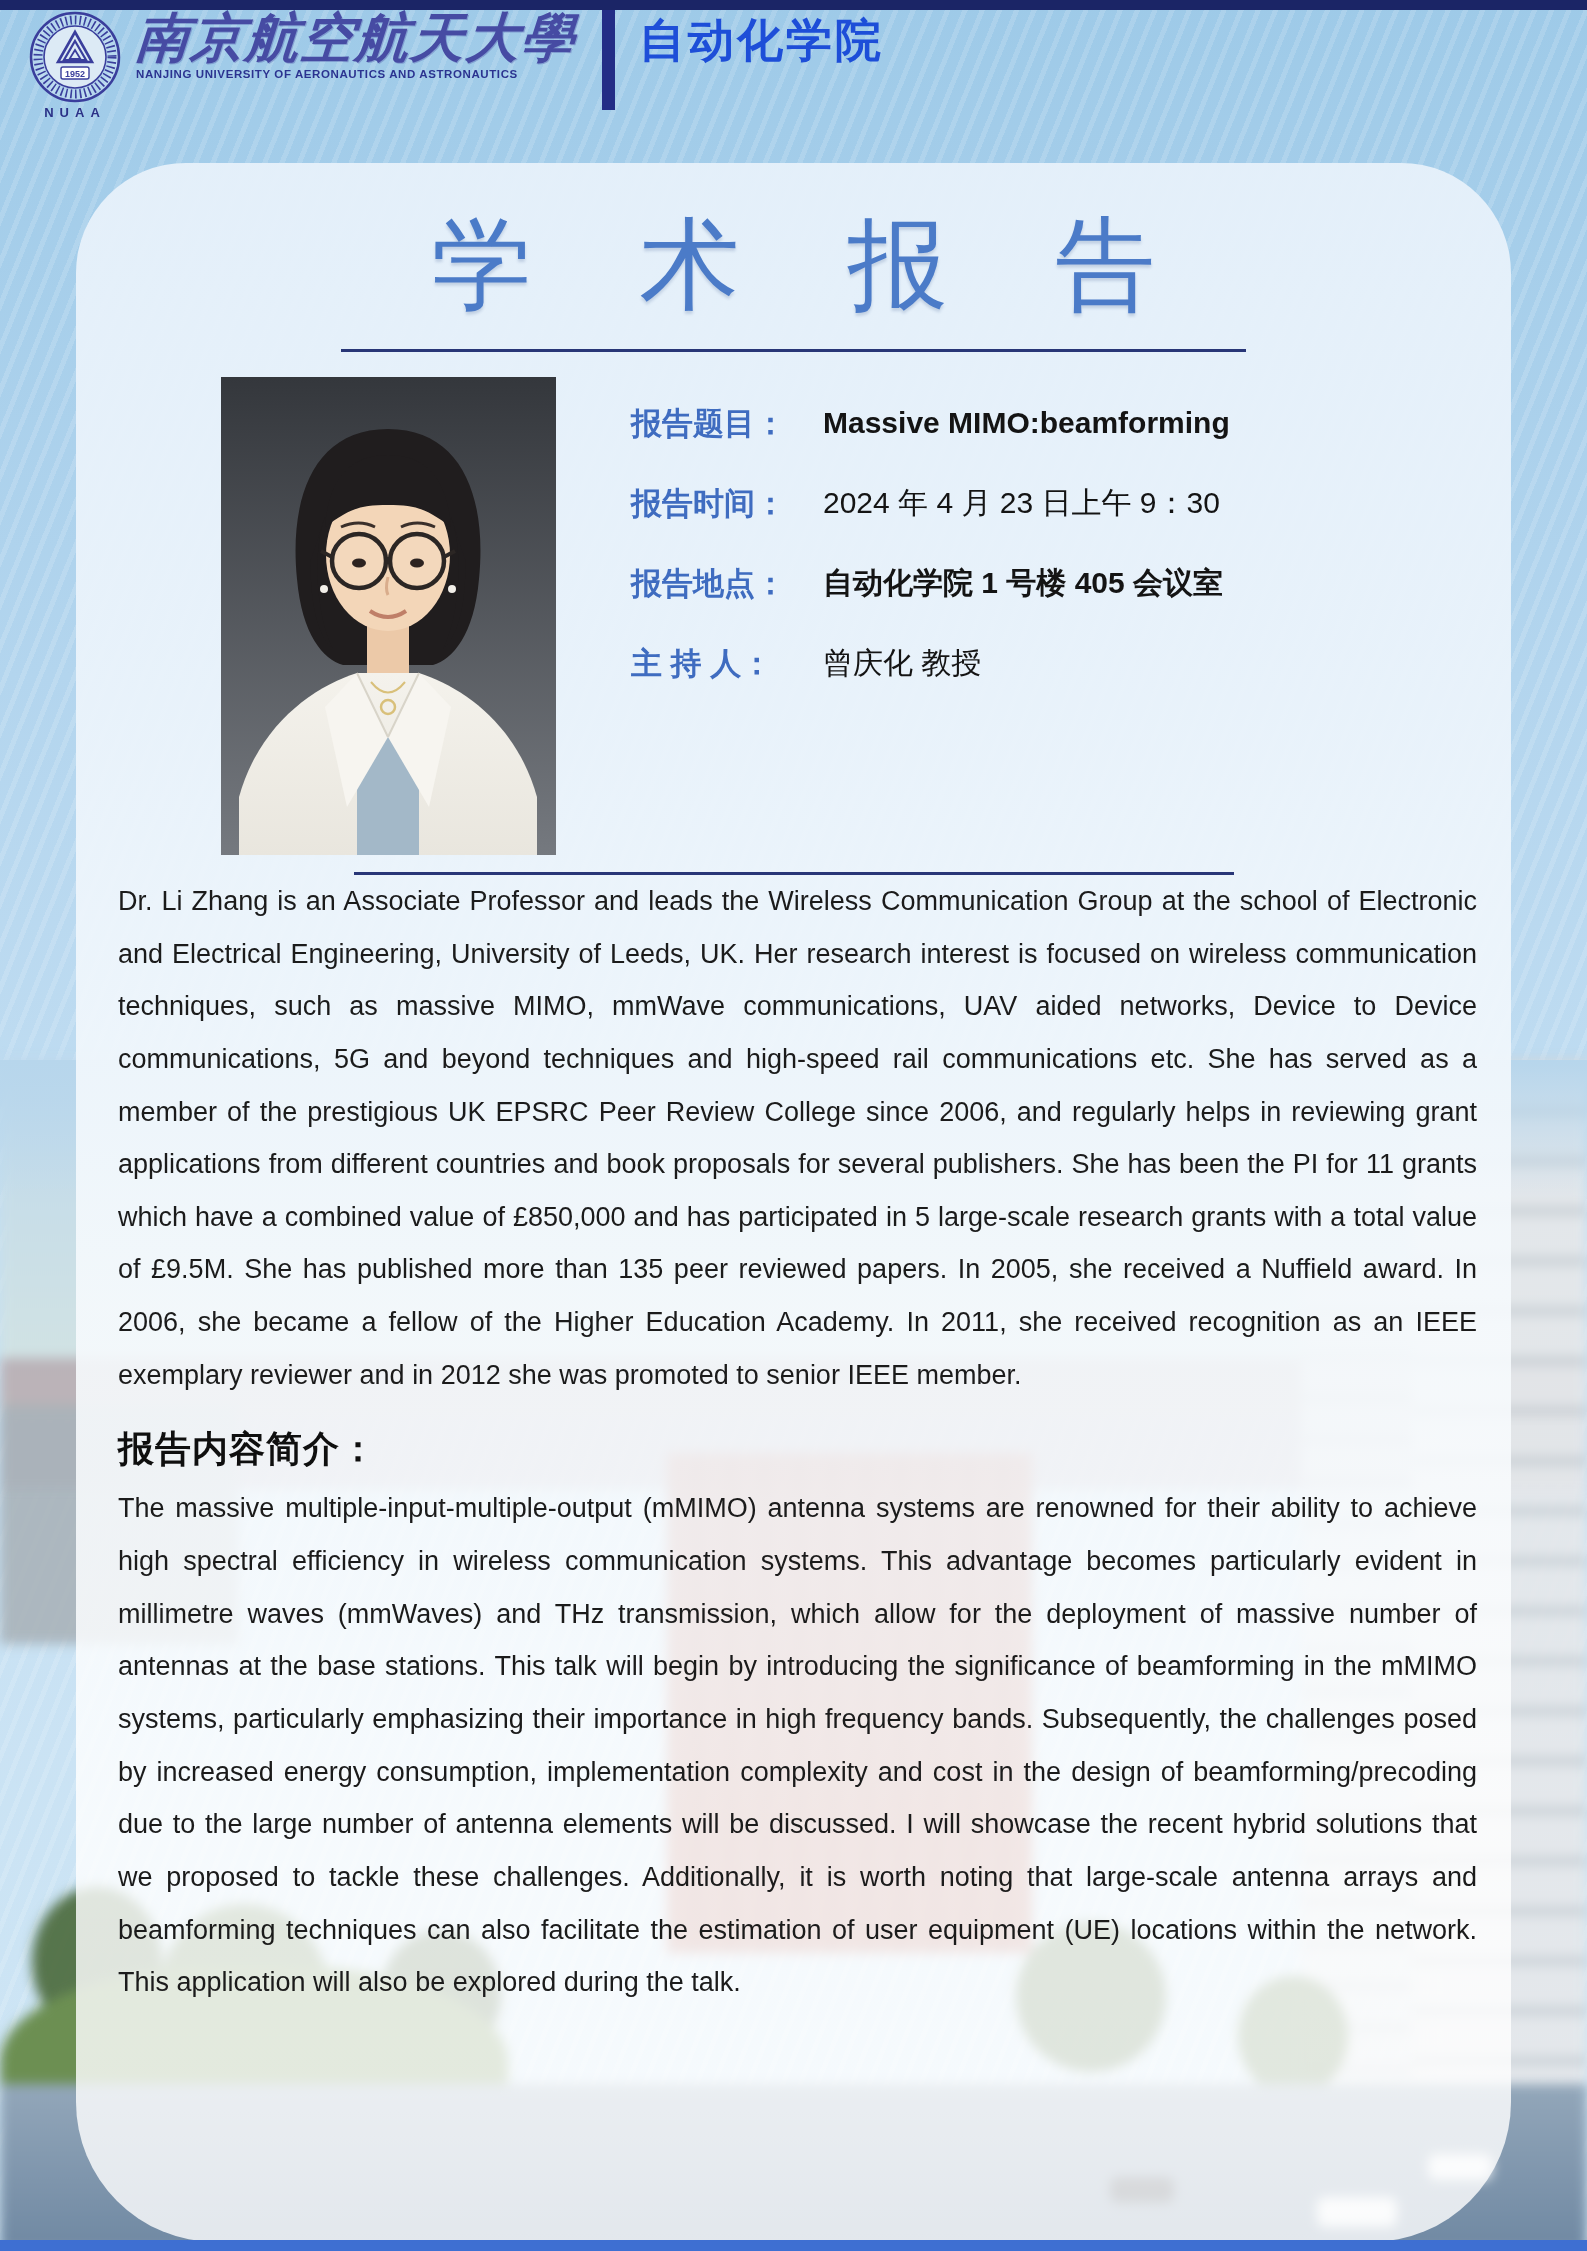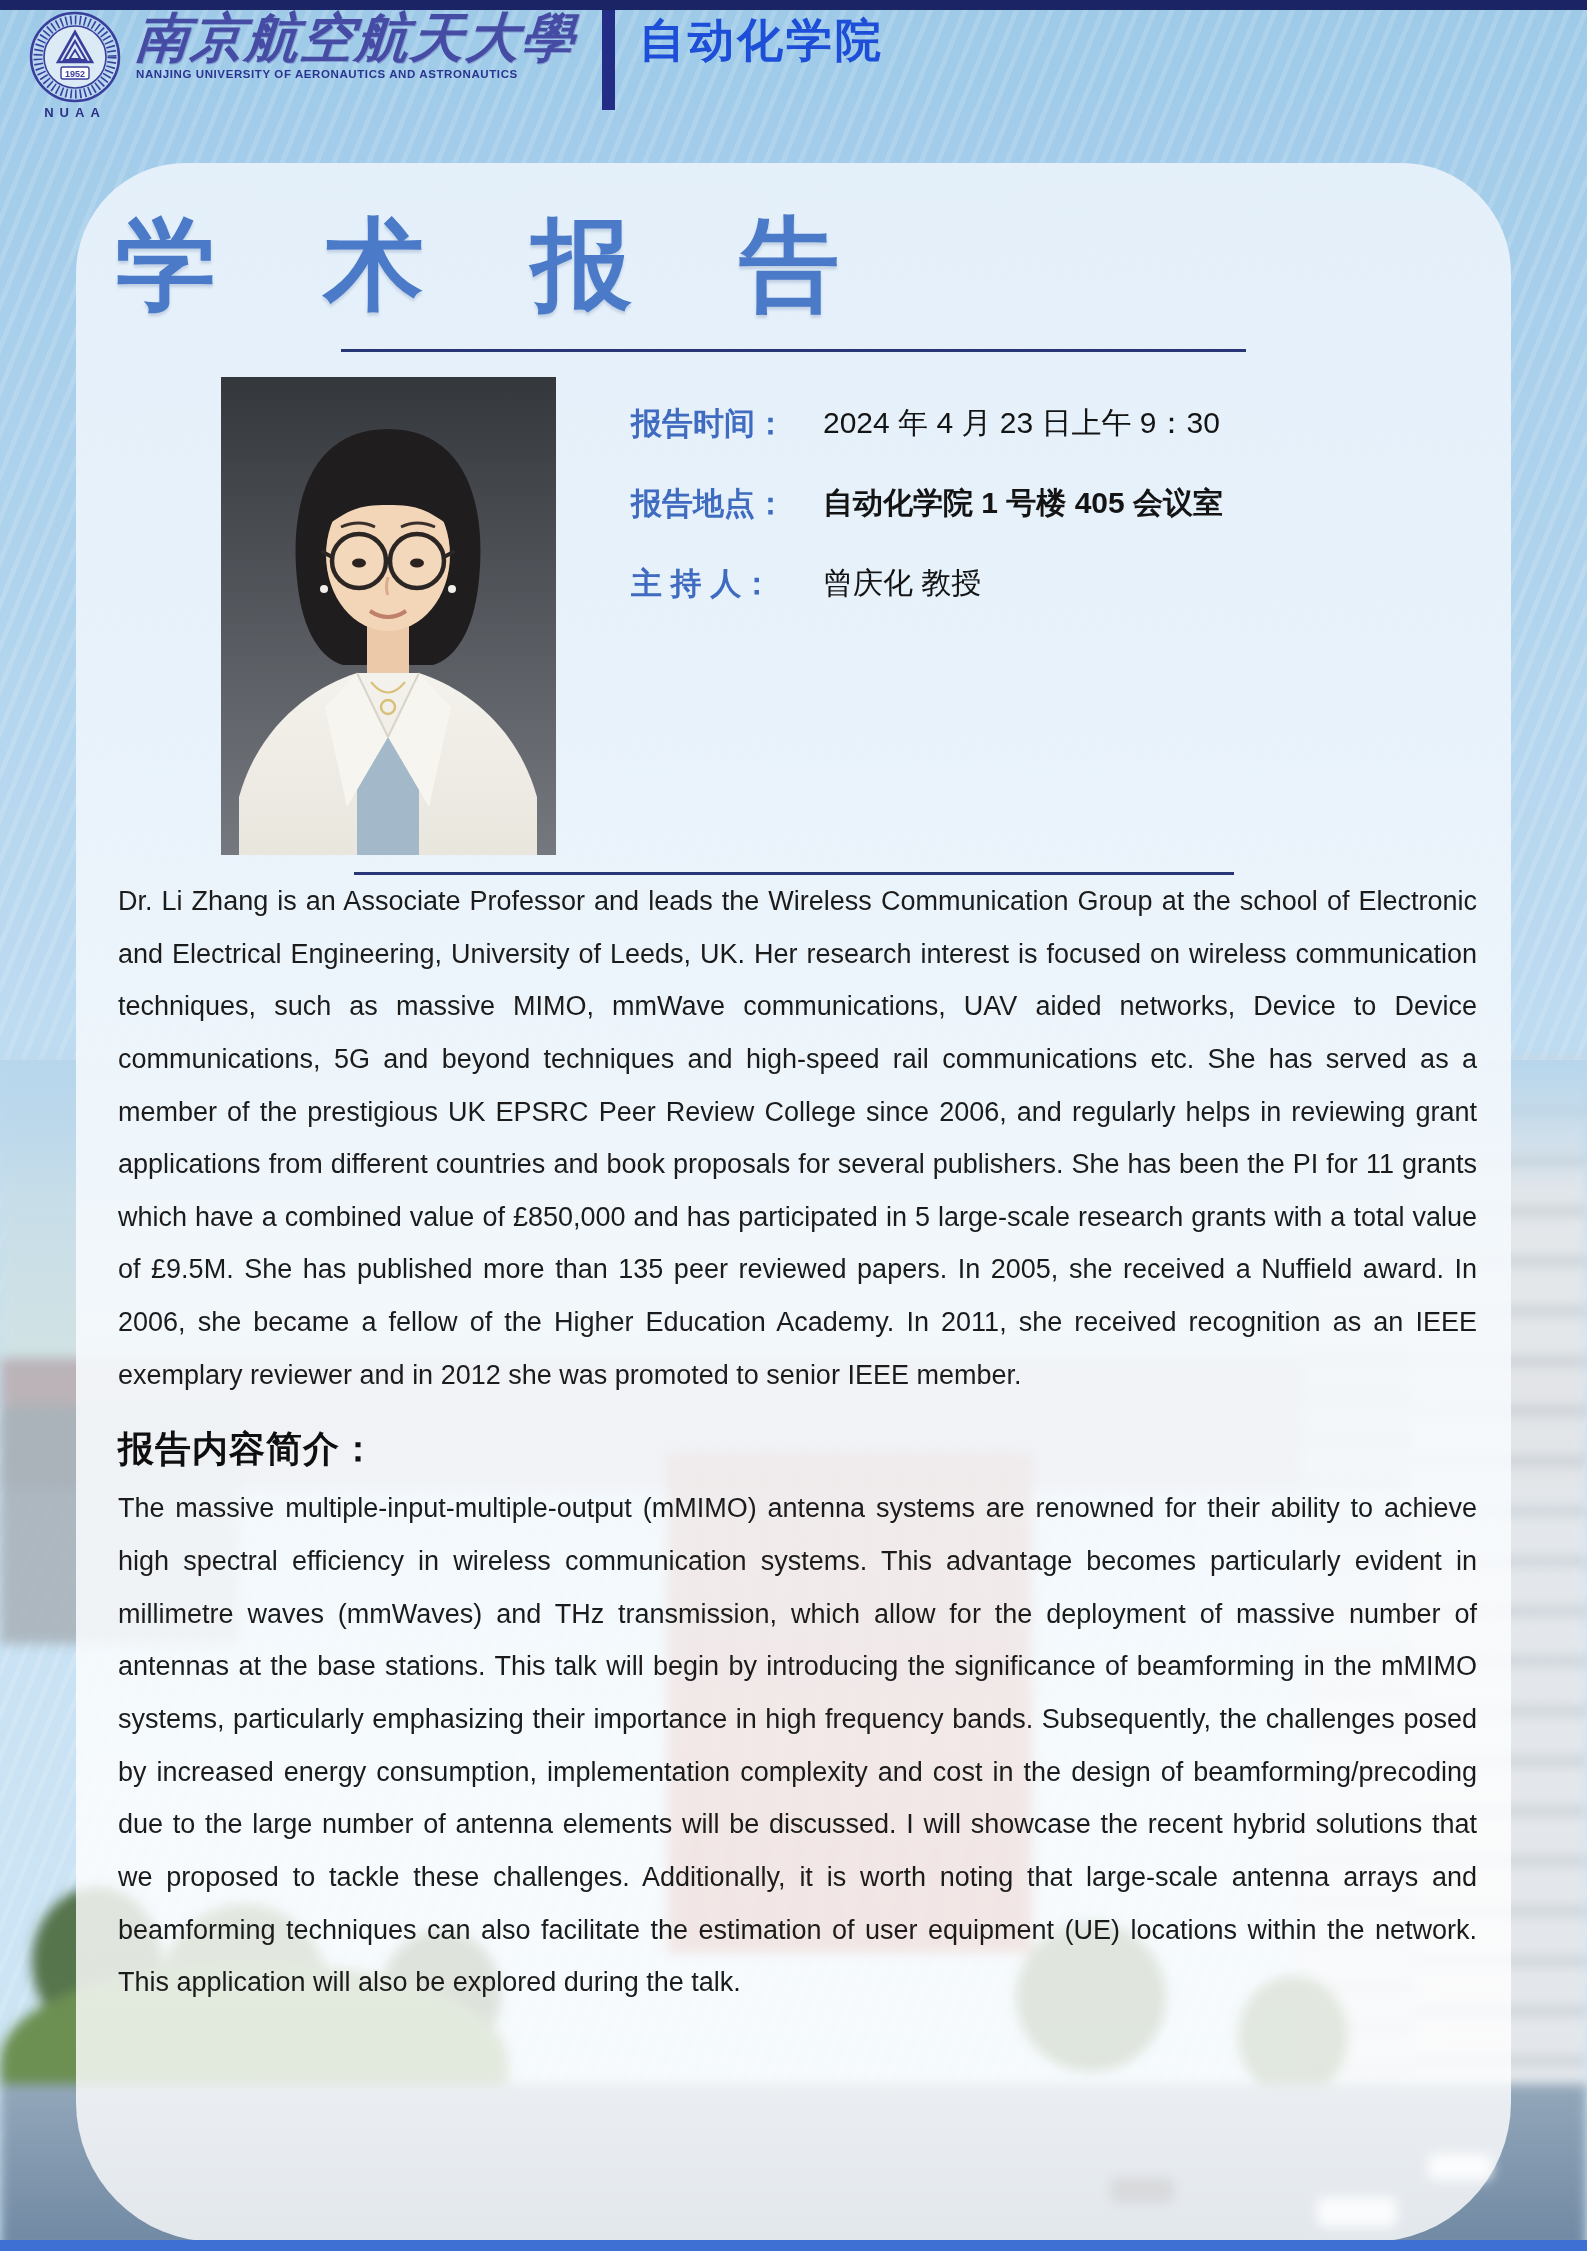--- a/index.html
+++ b/index.html
@@ -62,22 +62,22 @@
   .header-divider { width:13px; height:100px; background:#232d86; margin:0 24px 0 26px; }
   .dept { font-size:46px; font-weight:900; color:#1d4ed8; letter-spacing:3px; }
 
   
   .card { position:absolute; left:76px; top:163px; width:1435px; height:2079px; z-index:3;
     border-radius:110px 110px 140px 140px;
     background:linear-gradient(180deg,
       rgba(229,240,250,0.98) 0%, rgba(234,243,251,0.96) 25%,
       rgba(246,250,253,0.90) 55%, rgba(255,255,255,0.82) 80%, rgba(255,255,255,0.80) 100%); }
 
-  .card-title { text-align:left; margin-top:36px; font-size:100px; line-height:1.3;
-    font-weight:700; color:#4b7bc8; letter-spacing:40px; padding-left:40px;
+  .card-title { text-align:center; margin-top:36px; font-size:100px; line-height:1.3;
+    font-weight:400; color:#4b7bc8; letter-spacing:40px; padding-left:40px;
     text-shadow:0 3px 3px rgba(34,68,130,0.18); }
   .sep { border:none; border-top:3px solid #283677; width:905px; margin:20px auto 0; }
   .sep2 { width:880px; margin-top:17px; }
 
   .info-section { display:flex; margin-top:25px; padding-left:145px; }
   .photo-frame { width:335px; height:478px; flex:0 0 auto; overflow:hidden; }
   .photo-frame svg { display:block; }
 
   .info-fields { padding:26px 0 0 75px; }
   .field-row { margin-bottom:38px; font-size:30px; line-height:1.35; white-space:nowrap; }
@@ -205,20 +205,23 @@
           <path d="M198 296 L167 360 L208 430 L230 330 Z" fill="#f7f5f0"></path>
           <path d="M136 296 L167 360 M198 296 L167 360" stroke="#d8d4c9" stroke-width="2" fill="none"></path>
 
           <path d="M150 305 Q 167 326 184 305" fill="none" stroke="#d9c07a" stroke-width="2"></path>
           <circle cx="167" cy="330" r="7" fill="none" stroke="#d9c07a" stroke-width="2.5"></circle>
         </svg>
       </div>
 
       <div class="info-fields" data-interactable="false">
         <div class="field-row" data-interactable="false">
+          <span class="field-label" data-interactable="false">报告题目：</span><span class="field-value bold" data-interactable="false">Massive MIMO:beamforming</span>
+        </div>
+        <div class="field-row" data-interactable="false">
           <span class="field-label" data-interactable="false">报告时间：</span><span class="field-value" data-interactable="false">2024 年 4 月 23 日上午 9：30</span>
         </div>
         <div class="field-row" data-interactable="false">
           <span class="field-label" data-interactable="false">报告地点：</span><span class="field-value bold" data-interactable="false">自动化学院 1 号楼 405 会议室</span>
         </div>
         <div class="field-row" data-interactable="false">
           <span class="field-label" data-interactable="false">主 持 人：</span><span class="field-value" data-interactable="false">曾庆化 教授</span>
         </div>
       </div>
     </div>

